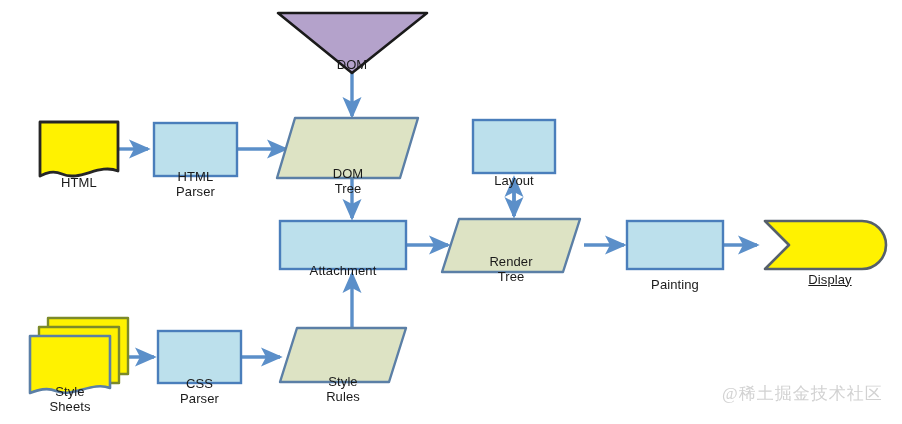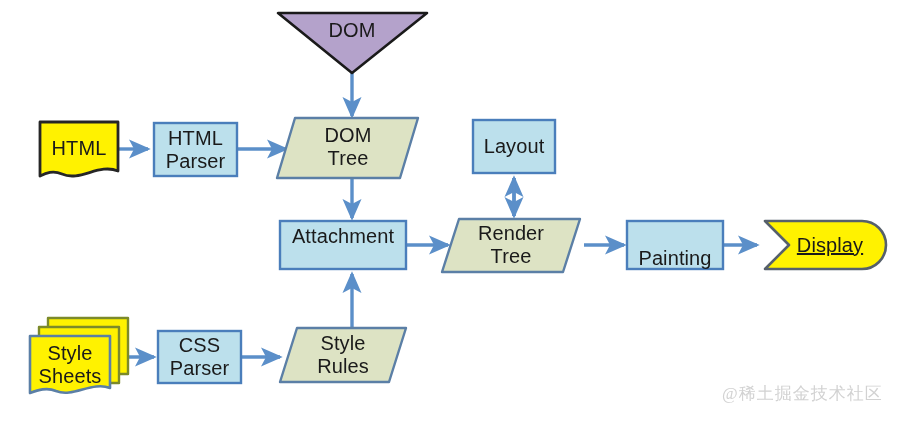--- a/index.html
+++ b/index.html
@@ -1,22 +1,22 @@
 <!DOCTYPE html>
 <html><head>
 <meta charset="utf-8">
 <style>
   html,body{margin:0;padding:0;background:#ffffff;}
   body{width:902px;height:424px;position:relative;overflow:hidden;
        font-family:"Liberation Sans","DejaVu Sans",sans-serif;}
   #canvas{position:absolute;left:0;top:0;width:902px;height:424px;}
   .node-label{
     position:absolute;display:flex;align-items:center;justify-content:center;
-    text-align:center;color:#1a1a1a;font-size:20px;line-height:1.15;
-    pointer-events:none;white-space:pre-line;letter-spacing:.1px;
+    text-align:center;color:#1a1a1a;font-size:13px;line-height:1.15;
+    pointer-events:none;white-space:pre-line;letter-spacing:.1px;margin-top:35px;
   }
   .watermark{
     position:absolute;left:722px;top:381px;width:160px;height:26px;
     color:#d2d2d2;font-size:17px;line-height:26px;letter-spacing:1px;
     font-family:Liberation Serif, serif;white-space:nowrap;
   }
 </style>
 </head>
 <body>
 
@@ -79,24 +79,24 @@
 <div class="node-label" style="left:154px;top:125px;width:83px;height:49px;">HTML
 Parser</div>
 
 <div class="node-label" style="left:303px;top:122px;width:90px;height:50px;">DOM
 Tree</div>
 
 <div class="node-label" style="left:473px;top:122px;width:82px;height:49px;">Layout</div>
 
 <div class="node-label" style="left:280px;top:214px;width:126px;height:44px;">Attachment</div>
 
-<div class="node-label" style="left:466px;top:222px;width:90px;height:46px;">Render
+<div class="node-label" style="left:466px;top:212px;width:90px;height:46px;">Render
 Tree</div>
 
-<div class="node-label" style="left:627px;top:240px;width:96px;height:36px;">Painting</div>
+<div class="node-label" style="left:627px;top:232px;width:96px;height:36px;">Painting</div>
 
 <div class="node-label" style="left:788px;top:223px;width:84px;height:44px;text-decoration:underline;">Display</div>
 
 <div class="node-label" style="left:30px;top:341px;width:80px;height:48px;">Style
 Sheets</div>
 
 <div class="node-label" style="left:158px;top:333px;width:83px;height:48px;">CSS
 Parser</div>
 
 <div class="node-label" style="left:299px;top:331px;width:88px;height:48px;">Style

